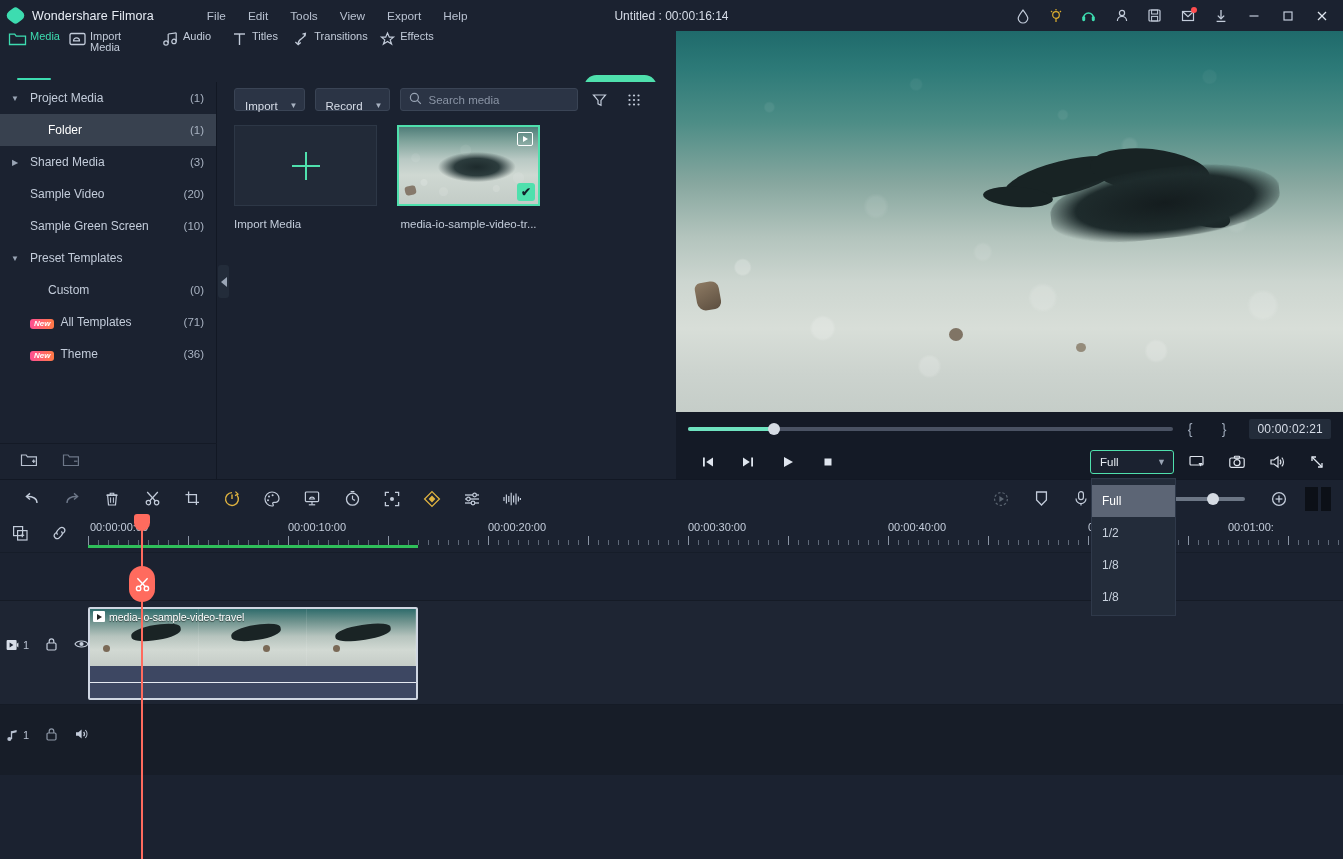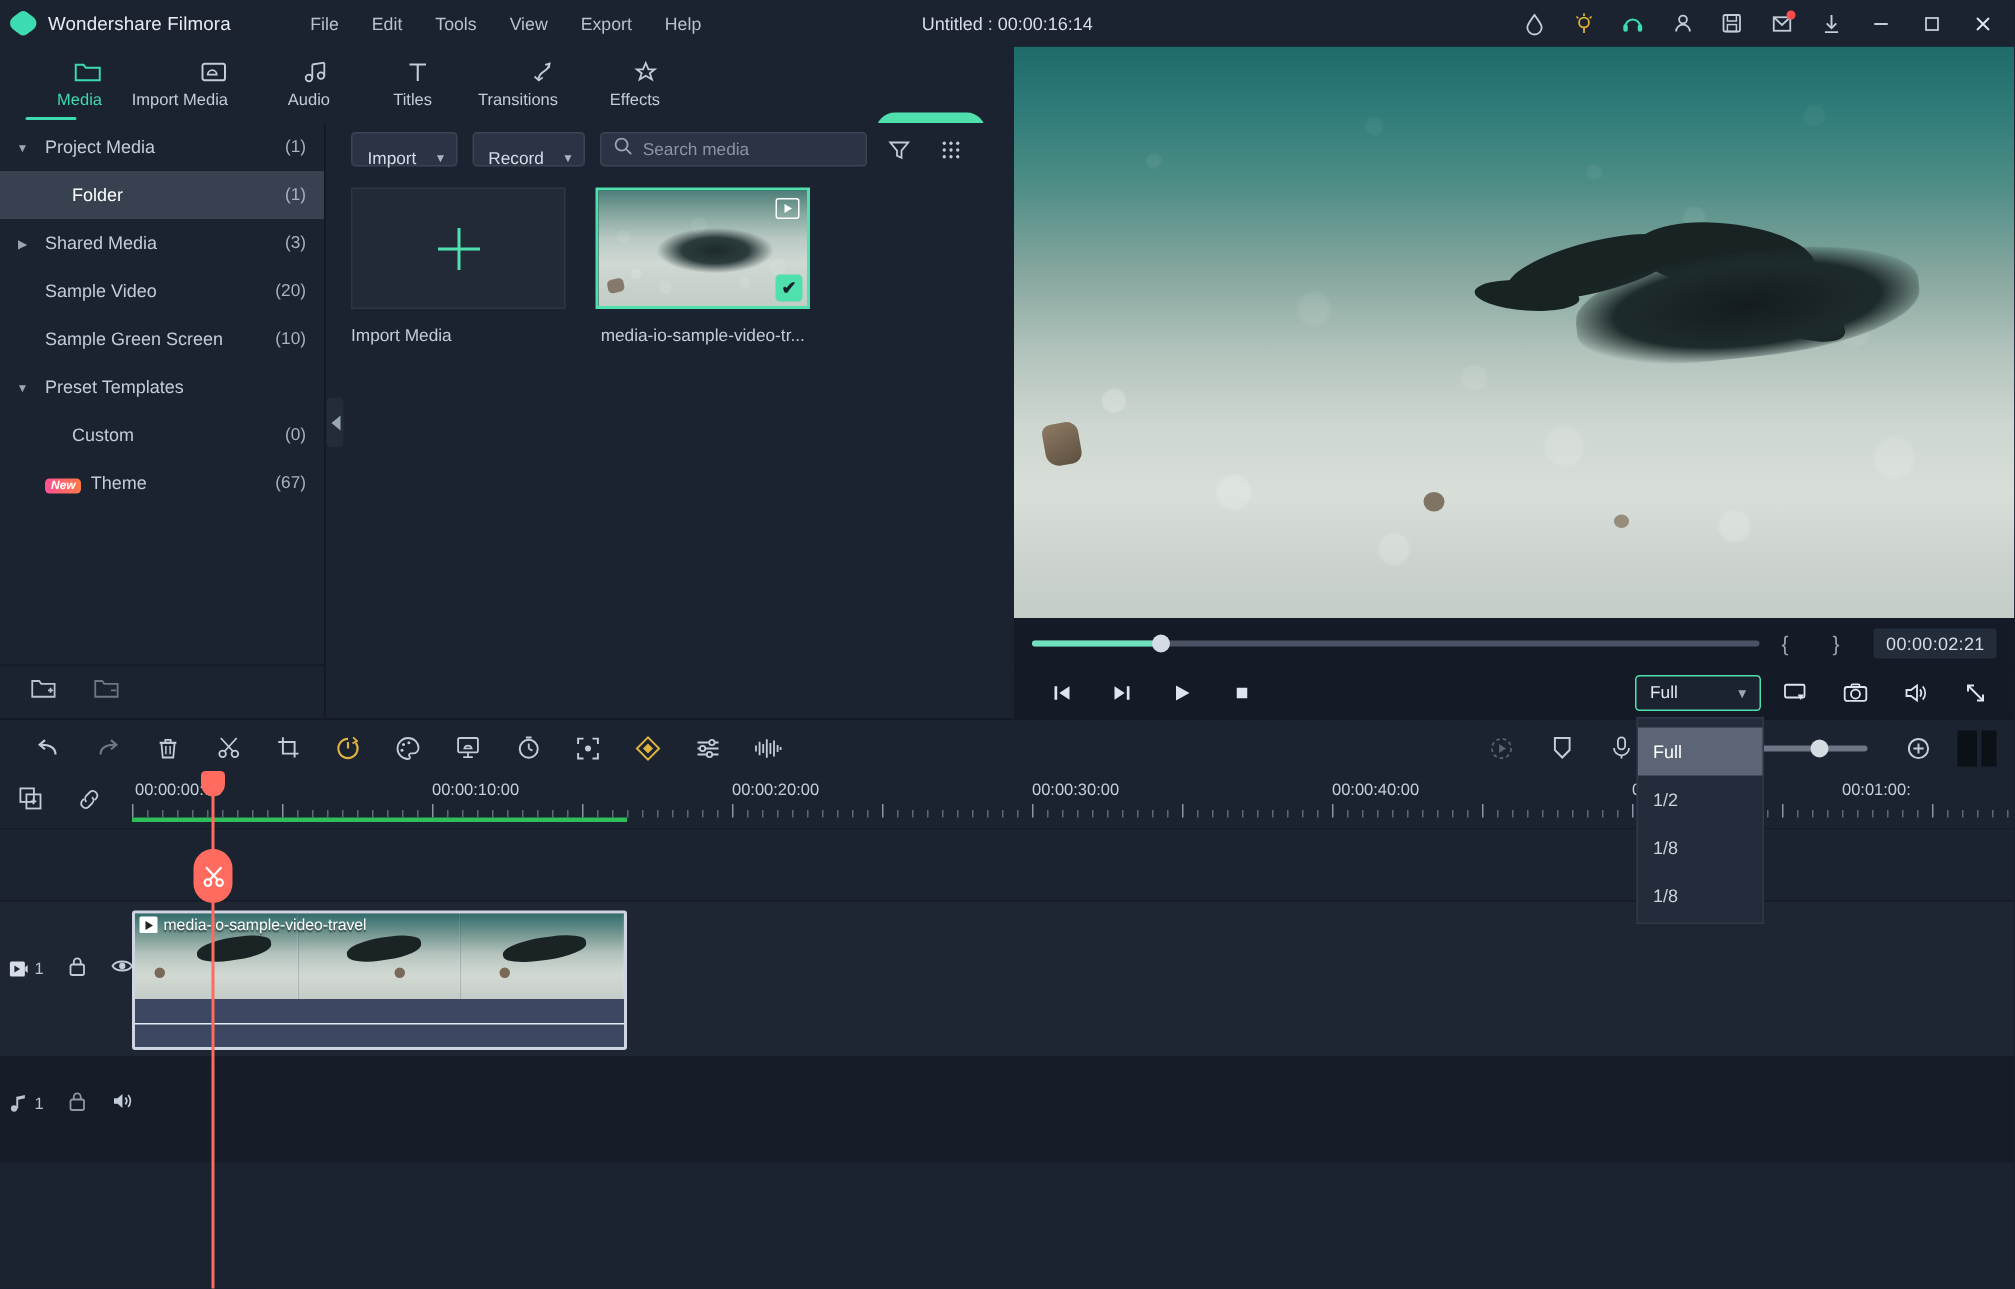--- a/index.html
+++ b/index.html
@@ -49,22 +49,22 @@
   }
   .win-btn { width: 34px; }
 
   
   .tooltabs {
     position: absolute; left: 0; top: 31px; width: 676px; height: 51px;
     background: #1b2230;
     display: flex; align-items: center;
   }
   .ttab {
-    width: 68px; height: 51px; display: flex; flex-direction: column;
-    align-items: flex-end; justify-content: center; gap: 3px;
+    width: 68px; height: 51px; display: flex; flex-direction: row;
+    align-items: flex-start; justify-content: center; gap: 3px;
     font-size: 11px; color: #c3ccda; cursor: default; position: relative;
   }
   .ttab.wide { width: 84px; }
   .ttab.active { color: #3ddcb0; }
   .ttab.active::after {
     content:''; position: absolute; bottom: 2px; left: 50%; transform: translateX(-50%);
     width: 34px; height: 2px; background: #3ddcb0; border-radius: 1px;
   }
   .ttab .lbl { line-height: 1; }
   .chev2 {
@@ -560,23 +560,30 @@
       <span class="sb-count"></span>
     </div>
     <div class="sb-row">
       <span class="sb-arrow"></span>
       <span class="sb-label" style="padding-left:18px">Custom</span>
       <span class="sb-count">(0)</span>
     </div>
     <div class="sb-row">
       <span class="sb-arrow"></span>
       <span class="sb-label">
+        <span class="badge-new">New</span><span>All Templates</span>
+      </span>
+      <span class="sb-count">(71)</span>
+    </div>
+    <div class="sb-row">
+      <span class="sb-arrow"></span>
+      <span class="sb-label">
         <span class="badge-new">New</span><span>Theme</span>
       </span>
-      <span class="sb-count">(67)</span>
+      <span class="sb-count">(36)</span>
     </div>
 
     <div class="sb-bottom">
       <span class="ic">
         <svg width="18" height="16" viewBox="0 0 18 16">
             <path d="M1.5 13.5 V3 h4.6 l1.4 1.9 h8.9 V13.5z" fill="none" stroke="#b9c2d1" stroke-width="1.2"></path>
             <line x1="12" y1="9.2" x2="15.4" y2="9.2" stroke="#b9c2d1" stroke-width="1.2"></line>
             <line x1="13.7" y1="7.5" x2="13.7" y2="10.9" stroke="#b9c2d1" stroke-width="1.2"></line>
           </svg>
       </span>

